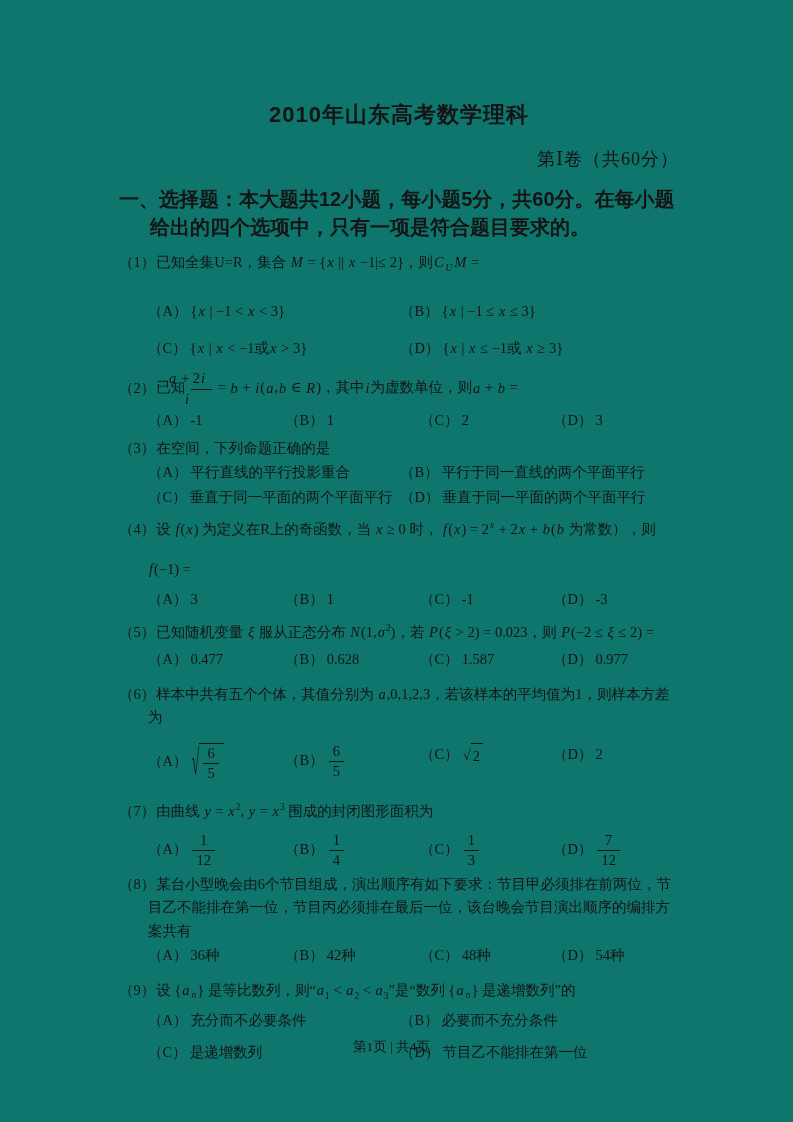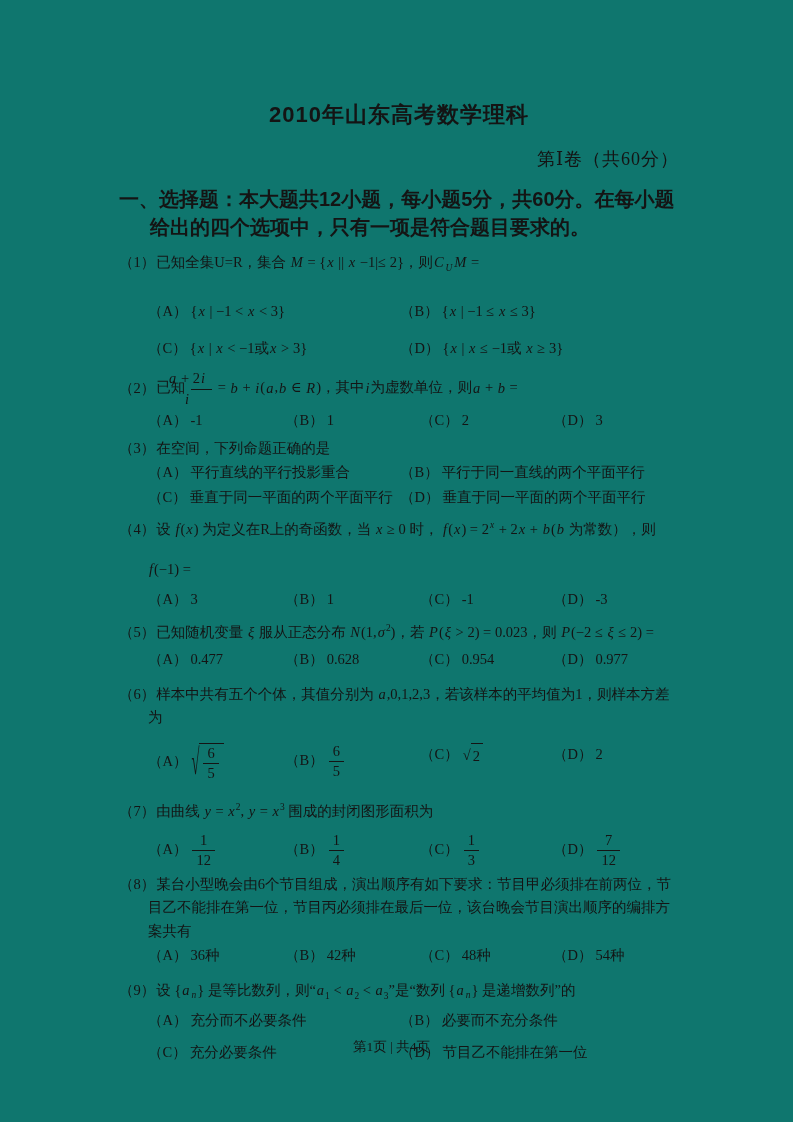--- a/index.html
+++ b/index.html
@@ -131,21 +131,21 @@
           <span class="opt" data-name="option-b"><span class="opt-label" data-name="option-label">（B）</span><span data-name="option-content">1</span></span>
           <span class="opt" data-name="option-c"><span class="opt-label" data-name="option-label">（C）</span><span data-name="option-content">-1</span></span>
           <span class="opt" data-name="option-d"><span class="opt-label" data-name="option-label">（D）</span><span data-name="option-content">-3</span></span>
         </div>
       </div>
       <div class="q" data-name="question-5">
         <div class="stem" data-name="question-stem"><span class="qnum" data-name="question-number">（5）</span>已知随机变量 <span class="vi">ξ</span> 服从正态分布 <span class="vi">N</span>(1,<span class="vi">σ</span><sup>2</sup>)，若 <span class="vi">P</span>(<span class="vi">ξ</span> &gt; 2) = 0.023，则 <span class="vi">P</span>(−2 ≤ <span class="vi">ξ</span> ≤ 2) =</div>
         <div class="options row4" data-name="options">
           <span class="opt" data-name="option-a"><span class="opt-label" data-name="option-label">（A）</span><span data-name="option-content">0.477</span></span>
           <span class="opt" data-name="option-b"><span class="opt-label" data-name="option-label">（B）</span><span data-name="option-content">0.628</span></span>
-          <span class="opt" data-name="option-c"><span class="opt-label" data-name="option-label">（C）</span><span data-name="option-content">0.954</span></span>
+          <span class="opt" data-name="option-c"><span class="opt-label" data-name="option-label">（C）</span><span data-name="option-content">1.587</span></span>
           <span class="opt" data-name="option-d"><span class="opt-label" data-name="option-label">（D）</span><span data-name="option-content">0.977</span></span>
         </div>
       </div>
       <div class="q" data-name="question-6">
         <div class="stem" data-name="question-stem"><span class="qnum" data-name="question-number">（6）</span>样本中共有五个个体，其值分别为 <span class="vi">a</span>,0,1,2,3，若该样本的平均值为1，则样本方差为</div>
         <div class="options row4" data-name="options">
           <span class="opt" data-name="option-a"><span class="opt-label" data-name="option-label">（A）</span><span data-name="option-content"><span class="sqrt big">
                 <span class="sqrt-sym" data-name="radical-sign">√</span>
                 <span class="sqrt-body"><span class="frac"><span class="fn">6</span><span class="fd">5</span></span></span>
               </span></span></span>
@@ -173,19 +173,19 @@
           <span class="opt" data-name="option-b"><span class="opt-label" data-name="option-label">（B）</span><span data-name="option-content">42种</span></span>
           <span class="opt" data-name="option-c"><span class="opt-label" data-name="option-label">（C）</span><span data-name="option-content">48种</span></span>
           <span class="opt" data-name="option-d"><span class="opt-label" data-name="option-label">（D）</span><span data-name="option-content">54种</span></span>
         </div>
       </div>
       <div class="q" data-name="question-9">
         <div class="stem" data-name="question-stem"><span class="qnum" data-name="question-number">（9）</span>设 {<span class="vi">a</span><sub><span class="vi">n</span></sub>} 是等比数列，则“<span class="vi">a</span><sub>1</sub> &lt; <span class="vi">a</span><sub>2</sub> &lt; <span class="vi">a</span><sub>3</sub>”是“数列 {<span class="vi">a</span><sub><span class="vi">n</span></sub>} 是递增数列”的</div>
         <div class="options grid2" data-name="options">
           <span class="opt" data-name="option-a"><span class="opt-label" data-name="option-label">（A）</span><span data-name="option-content">充分而不必要条件</span></span>
           <span class="opt" data-name="option-b"><span class="opt-label" data-name="option-label">（B）</span><span data-name="option-content">必要而不充分条件</span></span>
-          <span class="opt" data-name="option-c"><span class="opt-label" data-name="option-label">（C）</span><span data-name="option-content">充分必要条件</span></span>
+          <span class="opt" data-name="option-c"><span class="opt-label" data-name="option-label">（C）</span><span data-name="option-content">是递增数列</span></span>
           <span class="opt" data-name="option-d"><span class="opt-label" data-name="option-label">（D）</span><span data-name="option-content">节目乙不能排在第一位</span></span>
         </div>
       </div>
     </div>
   <div class="footer" data-name="page-footer">第1页 | 共4页</div>
 </div>
 
 </body></html>

